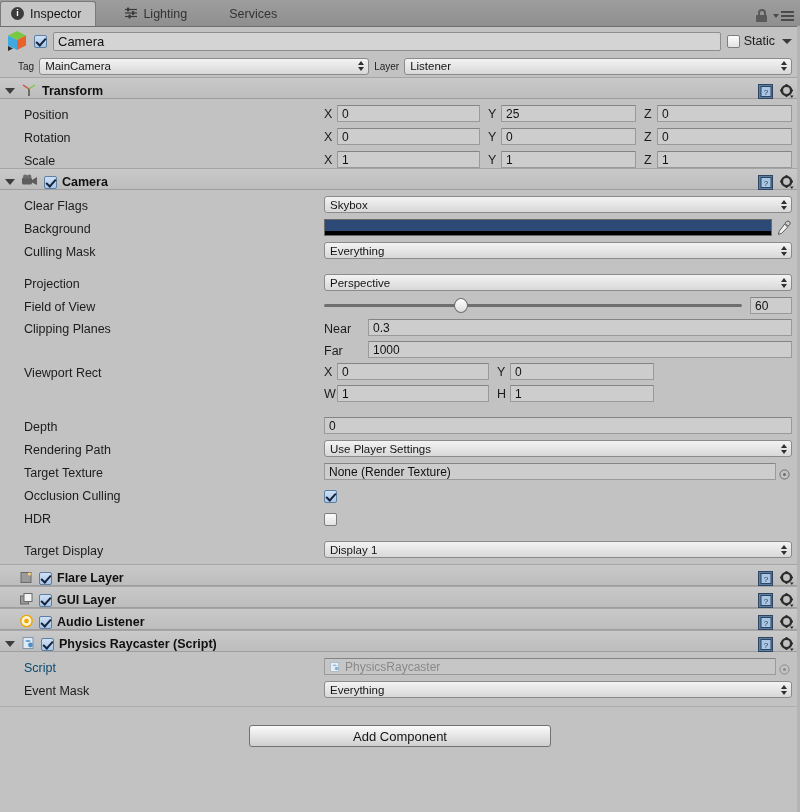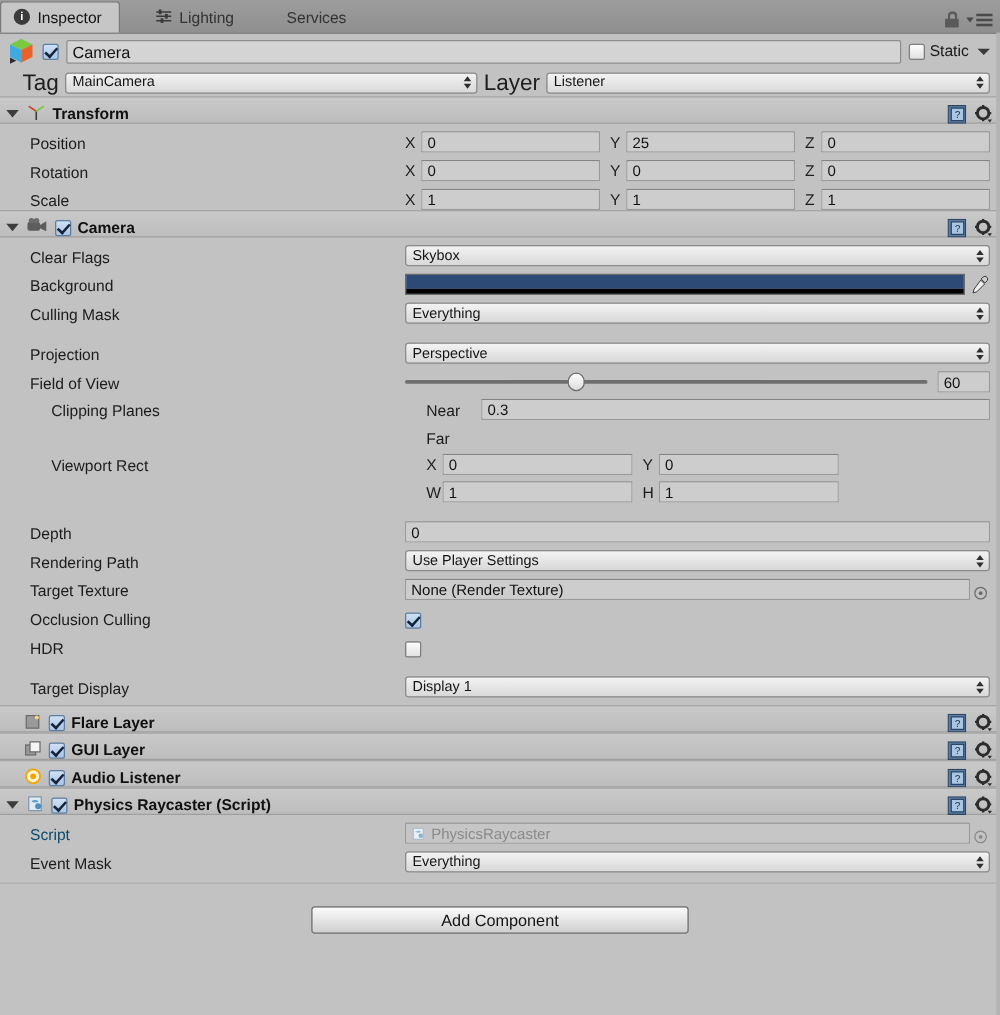--- a/index.html
+++ b/index.html
@@ -69,21 +69,21 @@
     border:1px solid #7e7e7e;border-radius:2px;position:relative;
   }
   .cb.on{background:linear-gradient(#cfe0f4,#a9c6e8);border-color:#5d7fa4;}
   .cb.on:after{
     content:"";position:absolute;left:3px;top:0px;width:4px;height:8px;
     border:solid #15233a;border-width:0 2px 2px 0;transform:rotate(42deg);
   }
 
   
   .taglayer{height:22px;display:flex;align-items:center;gap:5px;padding:0 8px 0 18px;box-sizing:border-box;}
-  .lbl-inline{font-size:18px;color:#1d1d1d;}
+  .lbl-inline{font-size:10px;color:#1d1d1d;}
   .dd{
     height:17px;box-sizing:border-box;position:relative;
     background:linear-gradient(#f3f3f3,#d8d8d8);
     border:1px solid #8b8b8b;border-radius:3px;
     display:flex;align-items:center;padding:0 16px 0 5px;
     font-size:11.5px;color:#141414;
   }
   .dd .updown{position:absolute;right:4px;top:50%;transform:translateY(-50%);display:flex;flex-direction:column;gap:2px;}
   .dd .updown i{width:0;height:0;border-left:3px solid transparent;border-right:3px solid transparent;}
   .dd .updown i.u{border-bottom:4px solid #2e2e2e;}
@@ -99,21 +99,21 @@
   }
   .tri{width:0;height:0;border-left:5px solid transparent;border-right:5px solid transparent;border-top:6px solid #3d3d3d;flex:none;margin:0 1px;}
   .tri-spacer{width:10px;flex:none;}
   .comp-title{font-size:12.5px;font-weight:bold;color:#101010;}
   .head-right{margin-left:auto;display:flex;align-items:center;gap:7px;}
   .help-ico{width:15px;height:15px;position:relative;}
   .gear-ico{width:14px;height:14px;position:relative;}
 
   
   .row{height:23px;display:flex;align-items:flex-end;padding:0 8px 0 24px;box-sizing:border-box;position:relative;}
-  .row.tight{height:22px;margin-left:17px;}
+  .row.tight{height:22px;}
   .plabel{font-size:12.5px;color:#1c1c1c;width:300px;flex:none;}
   .plabel.dim{color:#0c4a6e;}
   .field{
     height:17px;box-sizing:border-box;background:#cdcdcd;
     border:1px solid #9a9a9a;border-top-color:#848484;border-radius:1px;
     display:flex;align-items:center;padding:0 4px;font-size:12px;color:#111;
   }
   .field.readonly{background:#c6c6c6;color:#8a8a8a;}
   .axis{font-size:12.5px;color:#1c1c1c;width:13px;flex:none;text-align:left;}
 
@@ -432,20 +432,23 @@
   <div class="row tight">
     <span class="plabel">Clipping Planes</span>
     <span class="axis" style="width:44px">Near</span>
     <div class="field" style="flex:1">
       <span>0.3</span>
     </div>
   </div>
   <div class="row tight">
     <span class="plabel"></span>
     <span class="axis" style="width:44px">Far</span>
+    <div class="field" style="flex:1">
+      <span>1000</span>
+    </div>
   </div>
 
   <div class="row tight">
     <span class="plabel">Viewport Rect</span>
     <div class="vec" style="max-width:330px">
       <div class="seg">
           <span class="axis">X</span>
         <div class="field">
             <span>0</span>
           </div>

